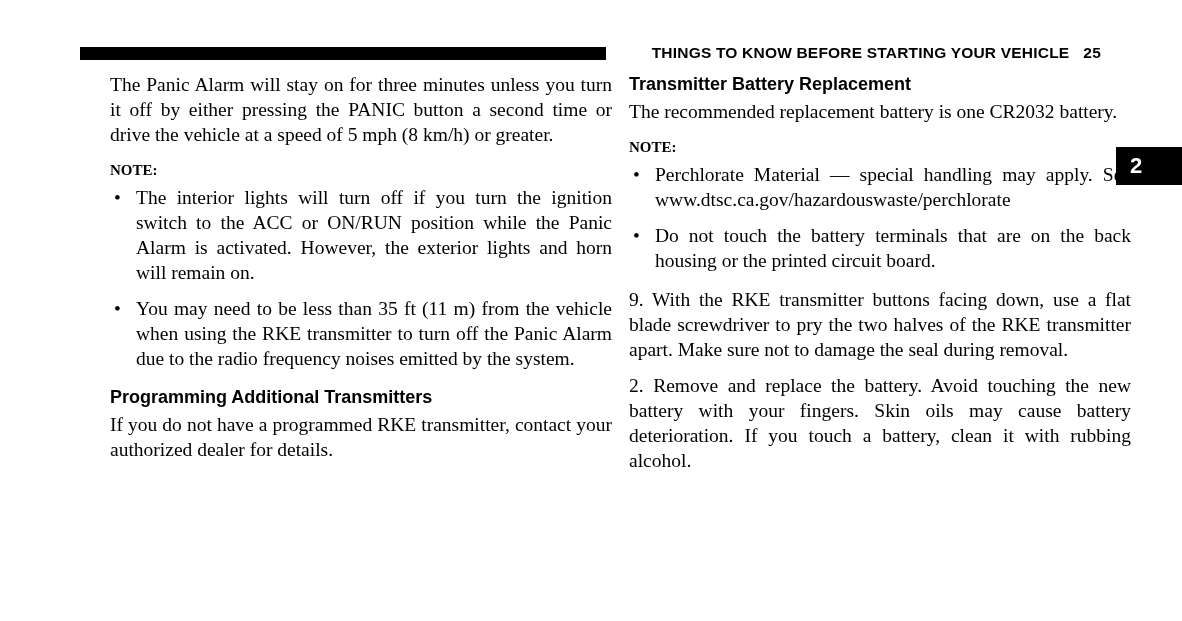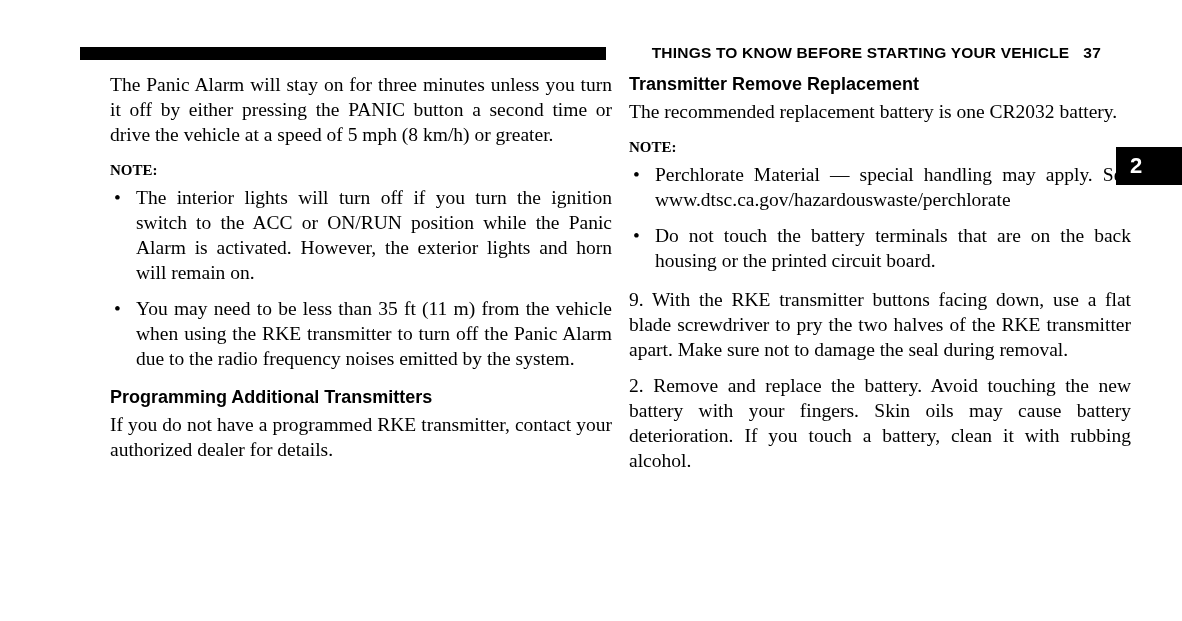--- a/index.html
+++ b/index.html
@@ -133,21 +133,21 @@
   .spacer-14 { height: 14px; }
 </style>
 </head>
 <body>
 
 <div class="page">
 
   <div class="header">
     <div class="header-bar"></div>
     <div class="header-text">
-      <span>THINGS TO KNOW BEFORE STARTING YOUR VEHICLE</span><span class="header-page">37</span>
+      <span>THINGS TO KNOW BEFORE STARTING YOUR VEHICLE</span><span class="header-page">25</span>
     </div>
   </div>
 
   <div class="chapter-tab">
     <span>2</span>
   </div>
 
   <div class="col col-left">
 
     <p class="para">The Panic Alarm will stay on for three minutes unless you turn it off by either pressing the PANIC button a second time or drive the vehicle at a speed of 5 mph (8 km/h) or greater.</p>
@@ -168,21 +168,21 @@
     <div class="spacer-14"></div>
 
     <h3 class="subhead">Programming Additional Transmitters</h3>
 
     <p class="para">If you do not have a programmed RKE transmitter, contact your authorized dealer for details.</p>
 
   </div>
 
   <div class="col col-right">
 
-    <h3 class="subhead">Transmitter Remove Replacement</h3>
+    <h3 class="subhead">Transmitter Battery Replacement</h3>
 
     <p class="para">The recommended replacement battery is one CR2032 battery.</p>
 
     <div class="note-label note-label-tight">NOTE:</div>
 
     <ul class="bullets">
       <li>
         <span class="dot">•</span>
         <span>Perchlorate Material — special handling may apply. See www.dtsc.ca.gov/hazardouswaste/perchlorate</span>
       </li>

